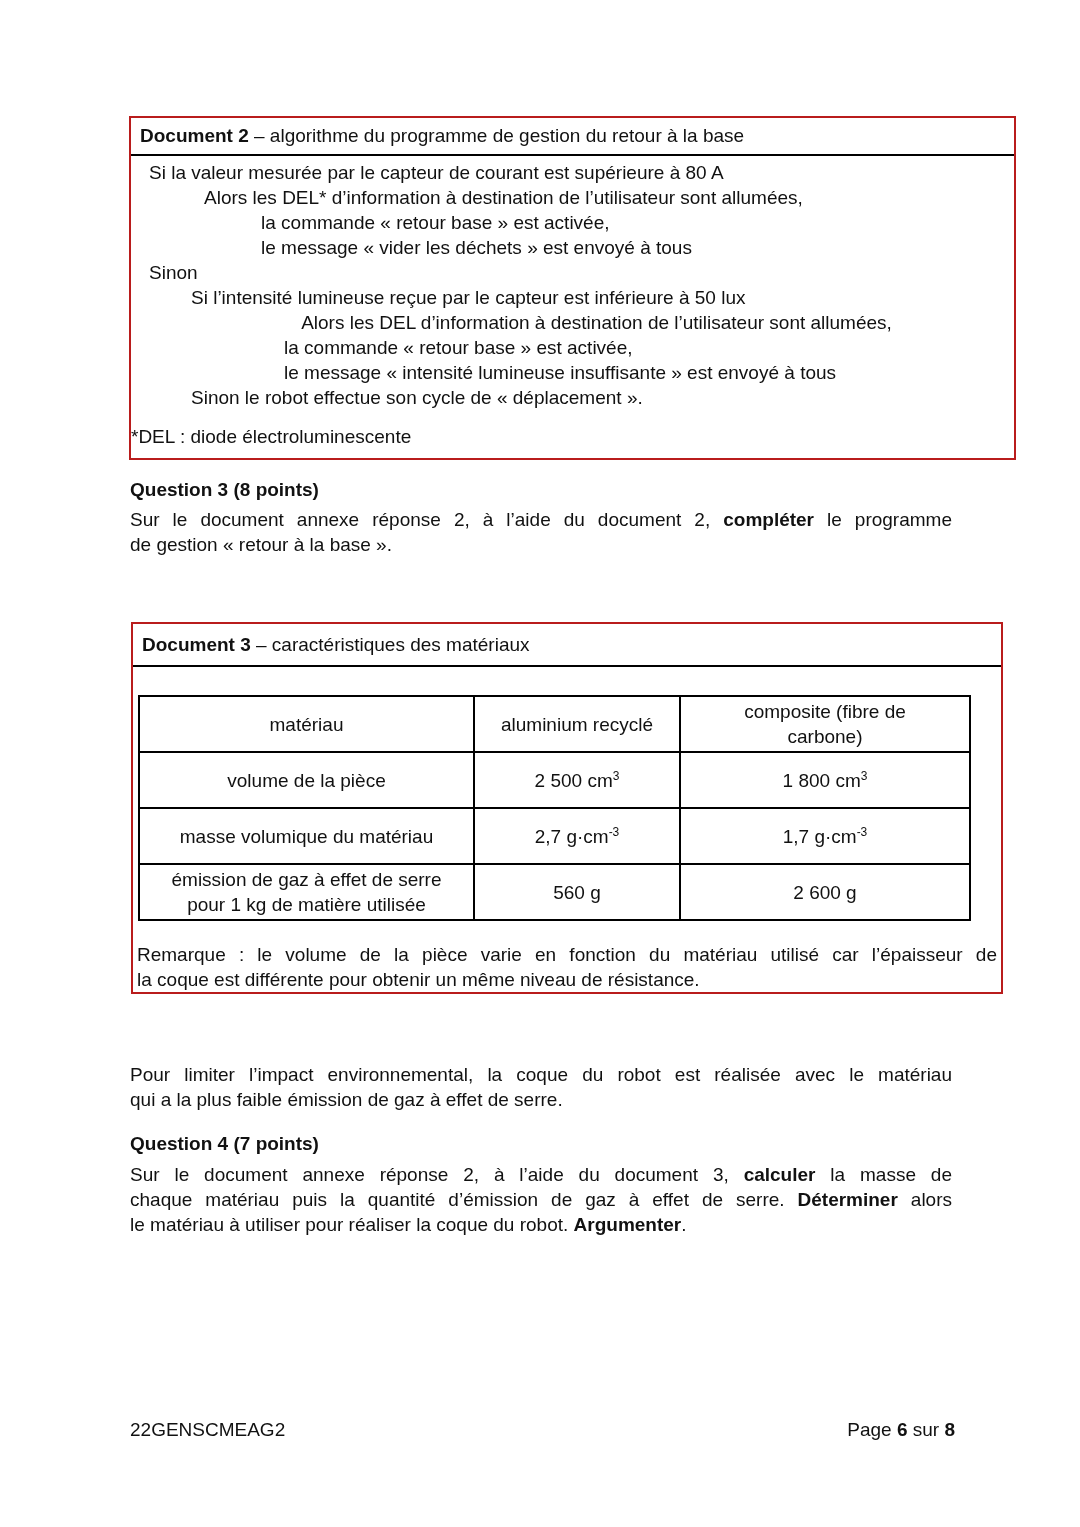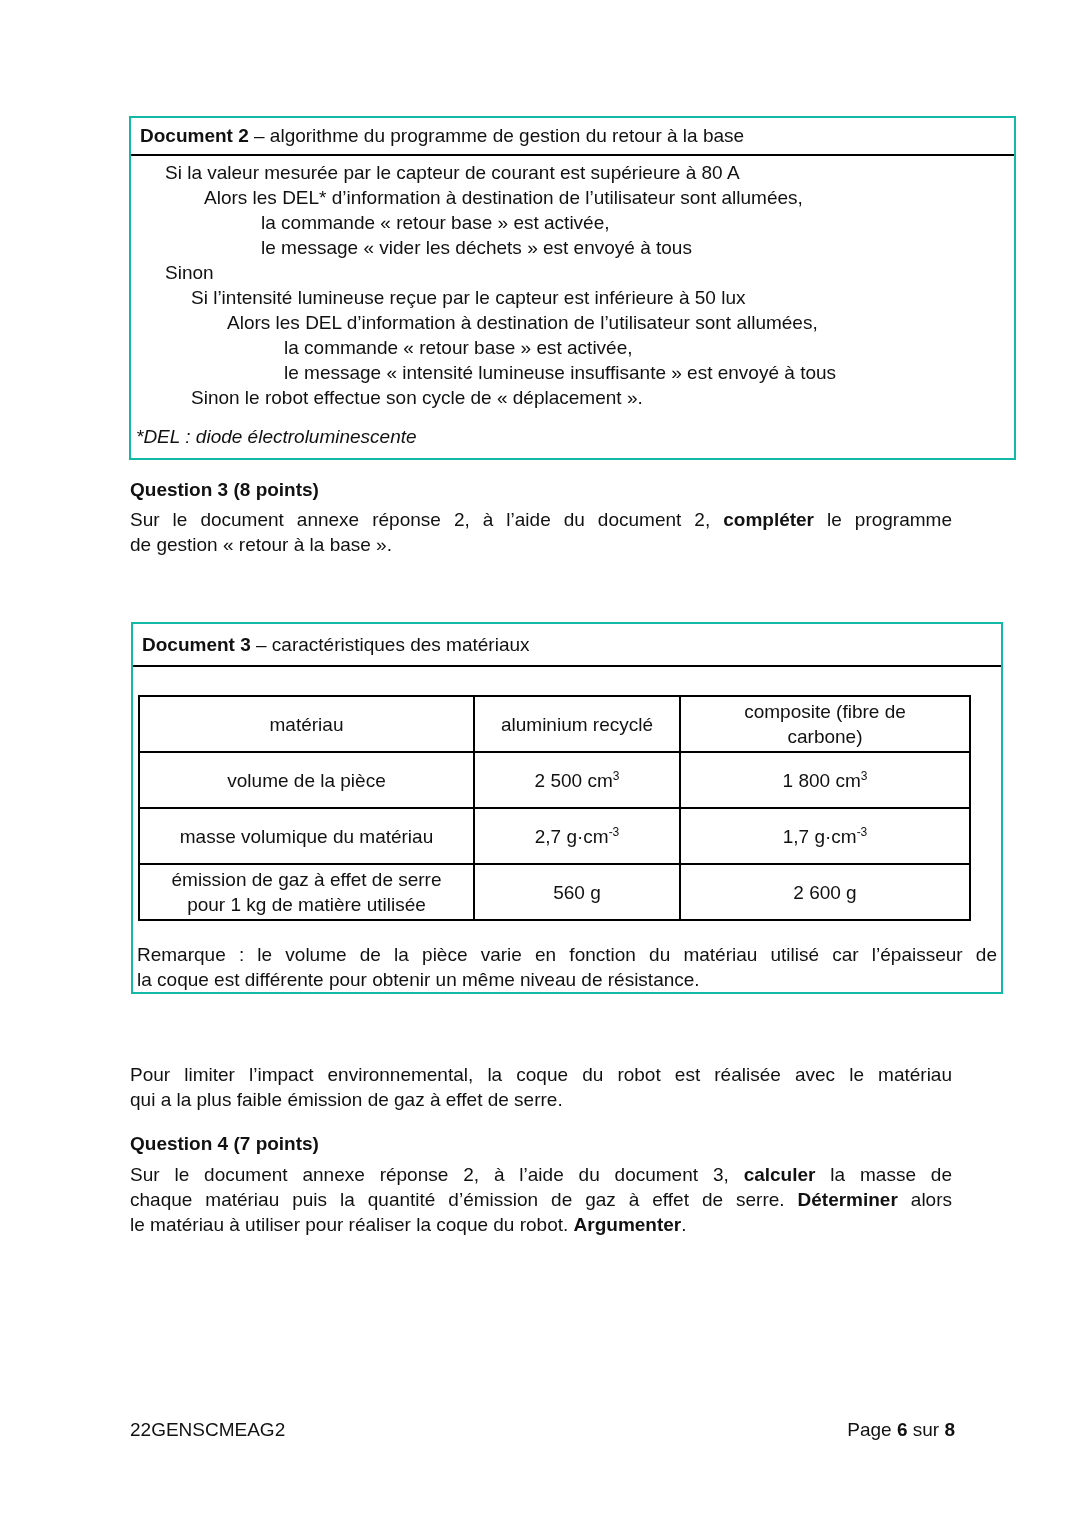--- a/index.html
+++ b/index.html
@@ -9,34 +9,34 @@
     color: #111111;
     font-family: "Liberation Sans", "DejaVu Sans", sans-serif;
     font-size: 19px;
     line-height: 25px;
     position: relative;
     overflow: hidden;
   }
   .abs { position: absolute; }
 
   
-  .doc-box { border: 2px solid #14b8a6; box-sizing: border-box; background: #fff; }
+  .doc-box { border: 2px solid #b91c1c; box-sizing: border-box; background: #fff; }
   .doc-box-header {
     border-bottom: 2px solid #000;
     padding: 5px 10px 6px 9px;
   }
   .doc2-body { padding: 4px 6px 9px 0; }
   .algo-line { white-space: nowrap; }
-  .ind-a  { padding-left: 34px;  }
+  .ind-a  { padding-left: 18px;  }
   .ind-b  { padding-left: 73px;  }
   .ind-c  { padding-left: 130px; }
   .ind-d  { padding-left: 60px;  }
-  .ind-e  { padding-left: 96px;  }
+  .ind-e  { padding-left: 54px; text-align: center;  }
   .ind-f  { padding-left: 153px; }
-  .footnote { padding-left: 5px; margin-top: 14px; font-style: italic; }
+  .footnote { margin-top: 14px; }
 
   .doc3-header { padding: 8px 10px 8px 9px; }
 
   
   .q-heading { font-weight: 700; }
 
   
   .para-line { width: 100%; }
   .jline { text-align: justify; text-align-last: justify; }
 

